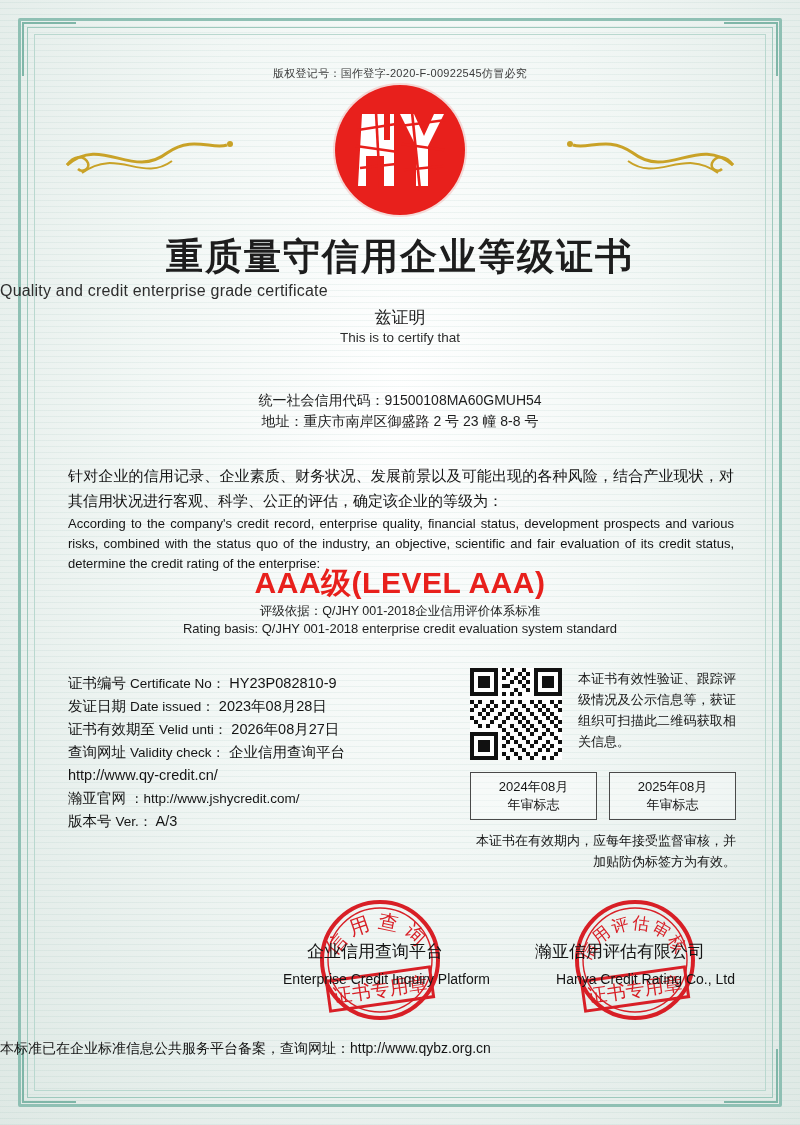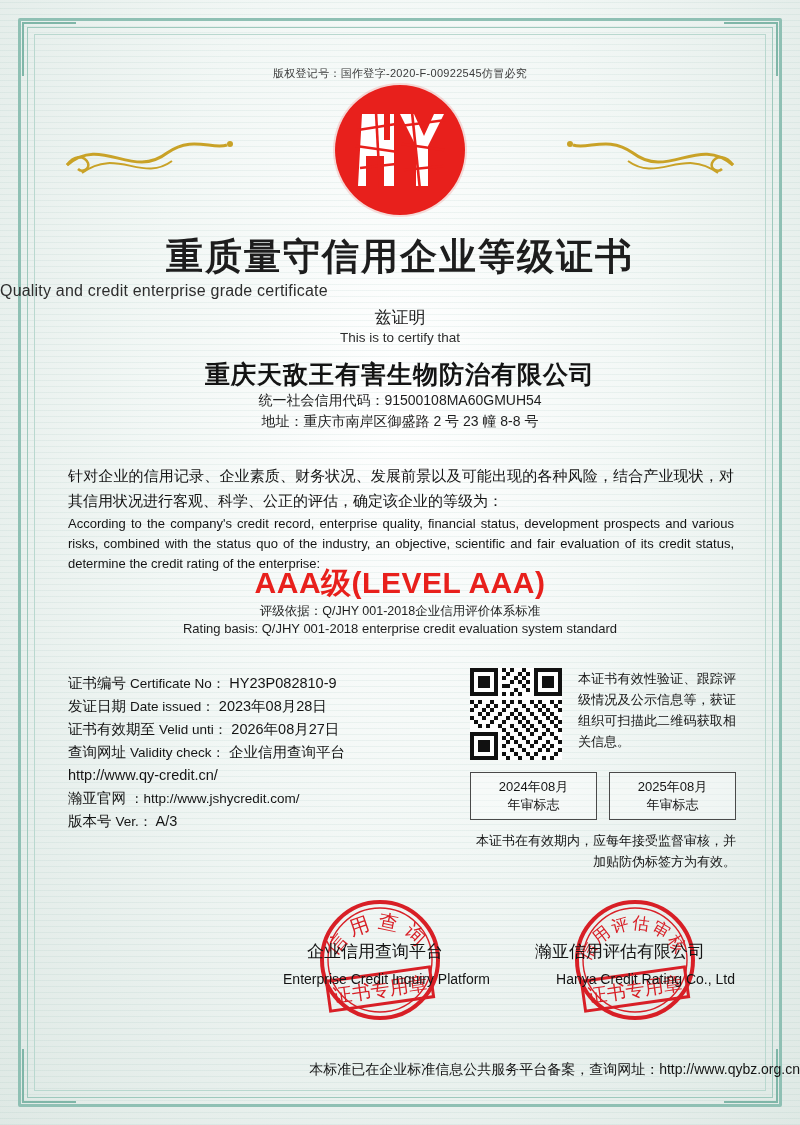--- a/index.html
+++ b/index.html
@@ -153,21 +153,21 @@
 
   .org{
     position:absolute;font-size:17px;color:#141414;text-align:center;width:230px;
   }
   .org .cn{font-weight:normal;}
   .org .en{font-size:14px;margin-top:8px;text-align:right;}
   .org.left{left:260px;top:940px;}
   .org.right{left:505px;top:940px;}
 
   .footer{
-    position:absolute;bottom:46px;left:0;width:100%;text-align:right;
+    position:absolute;bottom:67px;left:0;width:100%;text-align:left;
     font-size:14px;color:#141414;margin-top:40px;
   }
 </style>
 </head>
 <body>
 
 <div id="cert">
 
   <div class="border-outer"></div>
   <div class="border-mid"></div>
@@ -214,21 +214,20 @@
       </g>
     </svg>
   </div>
 
   <div class="title-cn">重质量守信用企业等级证书</div>
   <div class="title-en">Quality and credit enterprise grade certificate</div>
 
   <div class="certify-cn">兹证明</div>
   <div class="certify-en">This is to certify that</div>
 
-  <div class="company">重庆天敌王有害生物防治有限公司</div>
   <div class="code">
     <span>统一社会信用代码：</span><span>91500108MA60GMUH54</span>
   </div>
   <div class="addr">
     <span>地址：</span><span>重庆市南岸区御盛路 2 号 23 幢 8-8 号</span>
   </div>
 
   <div class="body-block">
     <div class="body-cn">针对企业的信用记录、企业素质、财务状况、发展前景以及可能出现的各种风险，结合产业现状，对其信用状况进行客观、科学、公正的评估，确定该企业的等级为：</div>
     <div class="body-en">According to the company's credit record, enterprise quality, financial status, development prospects and various risks, combined with the status quo of the industry, an objective, scientific and fair evaluation of its credit status, determine the credit rating of the enterprise:</div>

